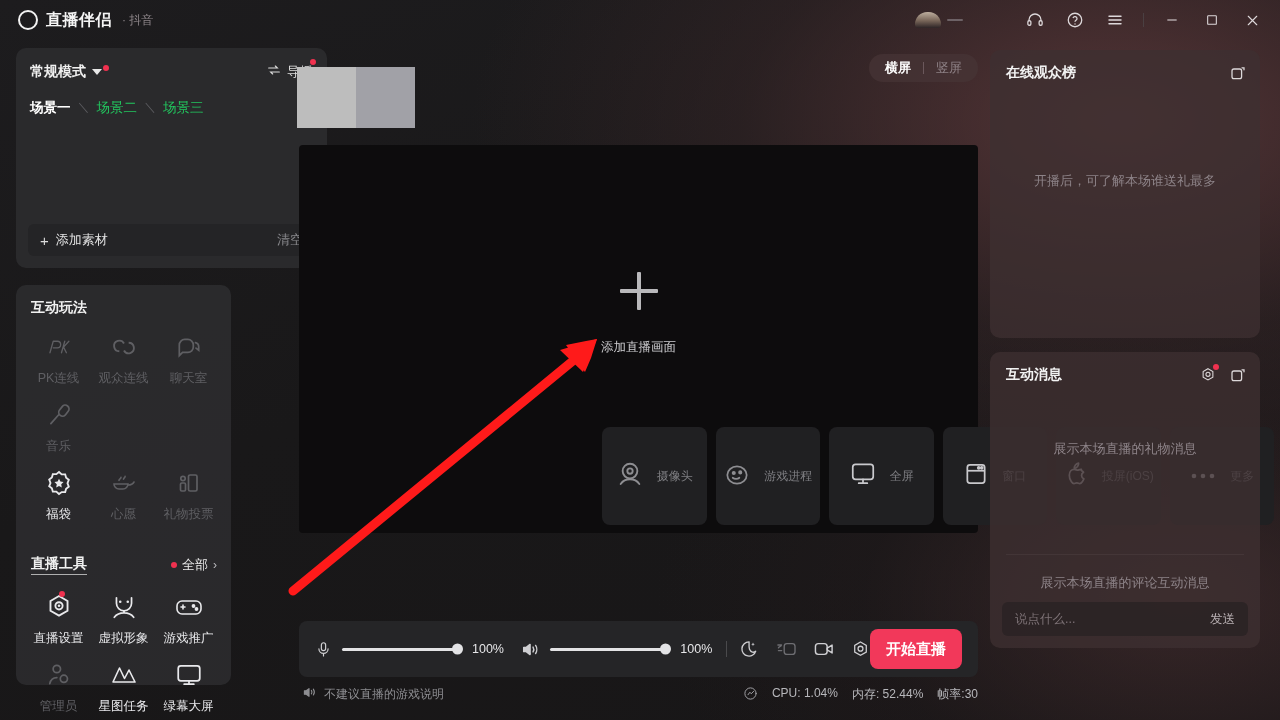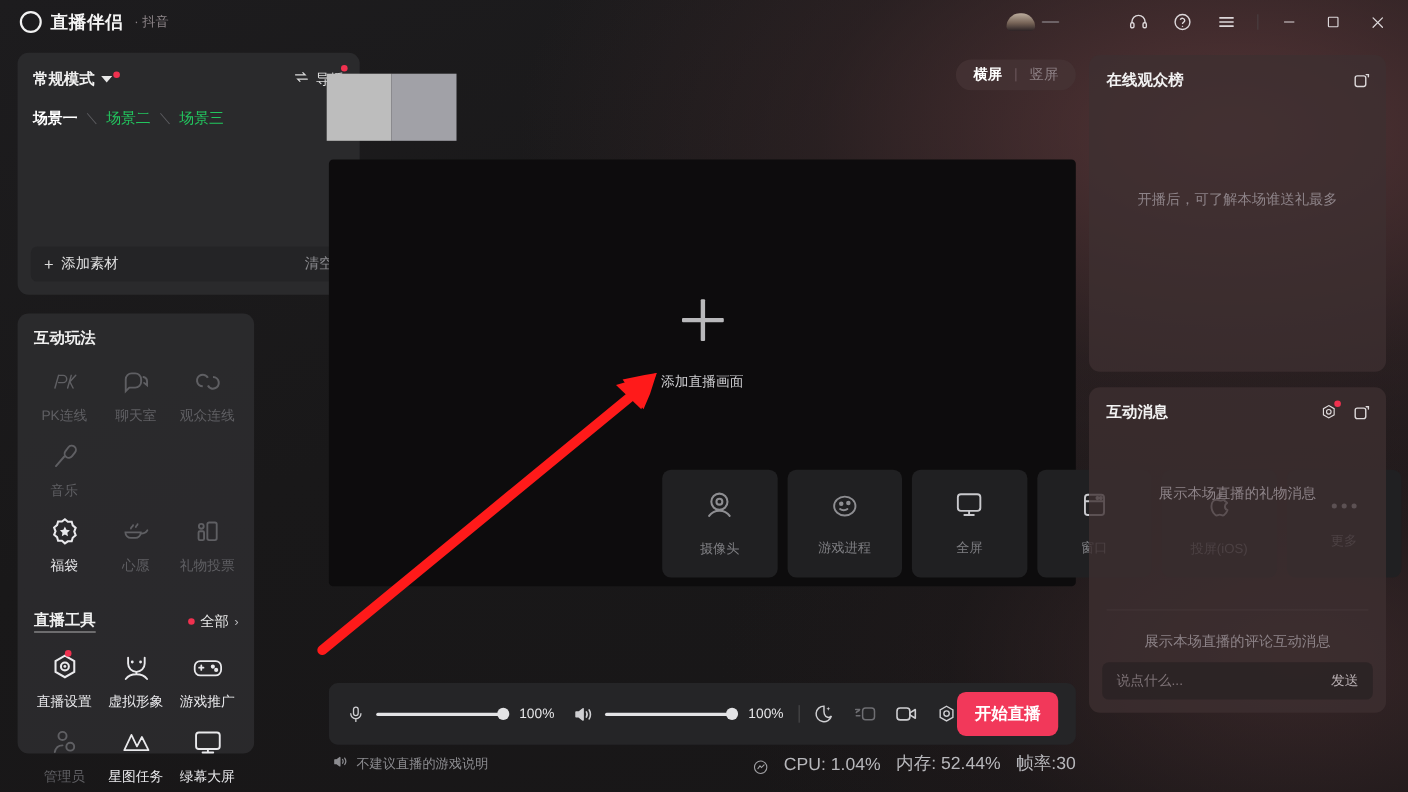--- a/index.html
+++ b/index.html
@@ -119,21 +119,21 @@
     position: absolute; left: 302px; top: 194px;
     font-size: 12.5px; color: #cfcfd2;
   }
 
   .source-bar {
     position: absolute; left: 303px; bottom: 8px; width: 672px; height: 98px;
     display: grid; grid-template-columns: repeat(6, 1fr); gap: 9px;
   }
   .source-card {
     background: #202022; border-radius: 8px;
-    display: flex; flex-direction: column; align-items: center; justify-content: center; gap: 13px;
+    display: flex; flex-direction: row; align-items: center; justify-content: center; gap: 13px;
   }
   .source-card .sl { font-size: 12px; color: #7e7e82; }
   .source-card .si { color: #c9c9cd; }
 
   
   #artifact-window {
     position: absolute; left: 297px; top: 67px; width: 118px; height: 61px;
     display: flex;
   }
   #artifact-window .l { flex: 1; background: #bdbdbd; }
@@ -169,21 +169,21 @@
     display: flex; align-items: center; justify-content: center; border: none;
     font-family: "Liberation Sans", sans-serif;
   }
 
   
   #status-strip {
     position: absolute; left: 303px; top: 684px; width: 675px; height: 20px;
     display: flex; align-items: center;
   }
   .warn { display: flex; align-items: center; gap: 7px; font-size: 12px; color: #8d8d91; }
-  .stats { margin-left: auto; display: flex; align-items: flex-end; gap: 14px; font-size: 16px; color: #b7b7bb; }
+  .stats { margin-left: auto; display: flex; align-items: flex-start; gap: 14px; font-size: 12px; color: #b7b7bb; }
   .stats .sicon { color: #a0a0a4; display: flex; align-items: center; }
 
   
   .rpanel { background: rgba(62,47,49,0.78); border-radius: 10px; }
   #audience-panel { position: absolute; left: 990px; top: 50px; width: 270px; height: 288px; }
   #messages-panel { position: absolute; left: 990px; top: 352px; width: 270px; height: 296px; }
   .rp-head { display: flex; align-items: center; padding: 14px 14px 0 16px; }
   .rp-title { font-size: 14px; font-weight: bold; color: #f2f2f2; }
   .rp-actions { margin-left: auto; display: flex; align-items: center; gap: 14px; position: relative; }
   .rp-ic { color: #ddd9da; display: flex; align-items: center; position: relative; }
@@ -310,35 +310,35 @@
         <span class="ic">
           <svg width="28" height="22" viewBox="0 0 34 24" fill="none" stroke="currentColor" stroke-width="1.6" stroke-linecap="round">
             <path d="M6 19L10 5M10 5h5a4 4 0 010 8h-5"></path>
             <path d="M20 19L24 5M29 5l-6.5 7 3.5 7"></path>
           </svg>
         </span>
         <span class="tl">PK连线</span>
       </div>
       <div class="tile dim">
         <span class="ic">
+          <svg width="28" height="28" viewBox="0 0 24 24" fill="none" stroke="currentColor" stroke-width="1.6">
+            <path d="M12 9a4.5 4.5 0 10-4 6.6"></path>
+              <path d="M12 15a4.5 4.5 0 104-6.6"></path>
+          </svg>
+        </span>
+        <span class="tl">观众连线</span>
+      </div>
+      <div class="tile dim">
+        <span class="ic">
           <svg width="28" height="26" viewBox="0 0 26 24" fill="none" stroke="currentColor" stroke-width="1.6" stroke-linecap="round">
             <path d="M4 16V10a5 5 0 015-5h3a5 5 0 015 5v2a5 5 0 01-5 5H7l-3 3z"></path>
             <path d="M19 8a4 4 0 013 4v3l-2.5-2"></path>
           </svg>
         </span>
         <span class="tl">聊天室</span>
-      </div>
-      <div class="tile dim">
-        <span class="ic">
-          <svg width="28" height="28" viewBox="0 0 24 24" fill="none" stroke="currentColor" stroke-width="1.6">
-            <path d="M12 9a4.5 4.5 0 10-4 6.6"></path>
-              <path d="M12 15a4.5 4.5 0 104-6.6"></path>
-          </svg>
-        </span>
-        <span class="tl">观众连线</span>
       </div>
       <div class="tile dim">
         <span class="ic">
           <svg width="26" height="26" viewBox="0 0 24 24" fill="none" stroke="currentColor" stroke-width="1.6" stroke-linecap="round">
             <rect x="13" y="2.5" width="7" height="11" rx="3.5" transform="rotate(38 16.5 8)"></rect>
             <path d="M11.5 12L4.5 20"></path>
           </svg>
         </span>
         <span class="tl">音乐</span>
       </div>

